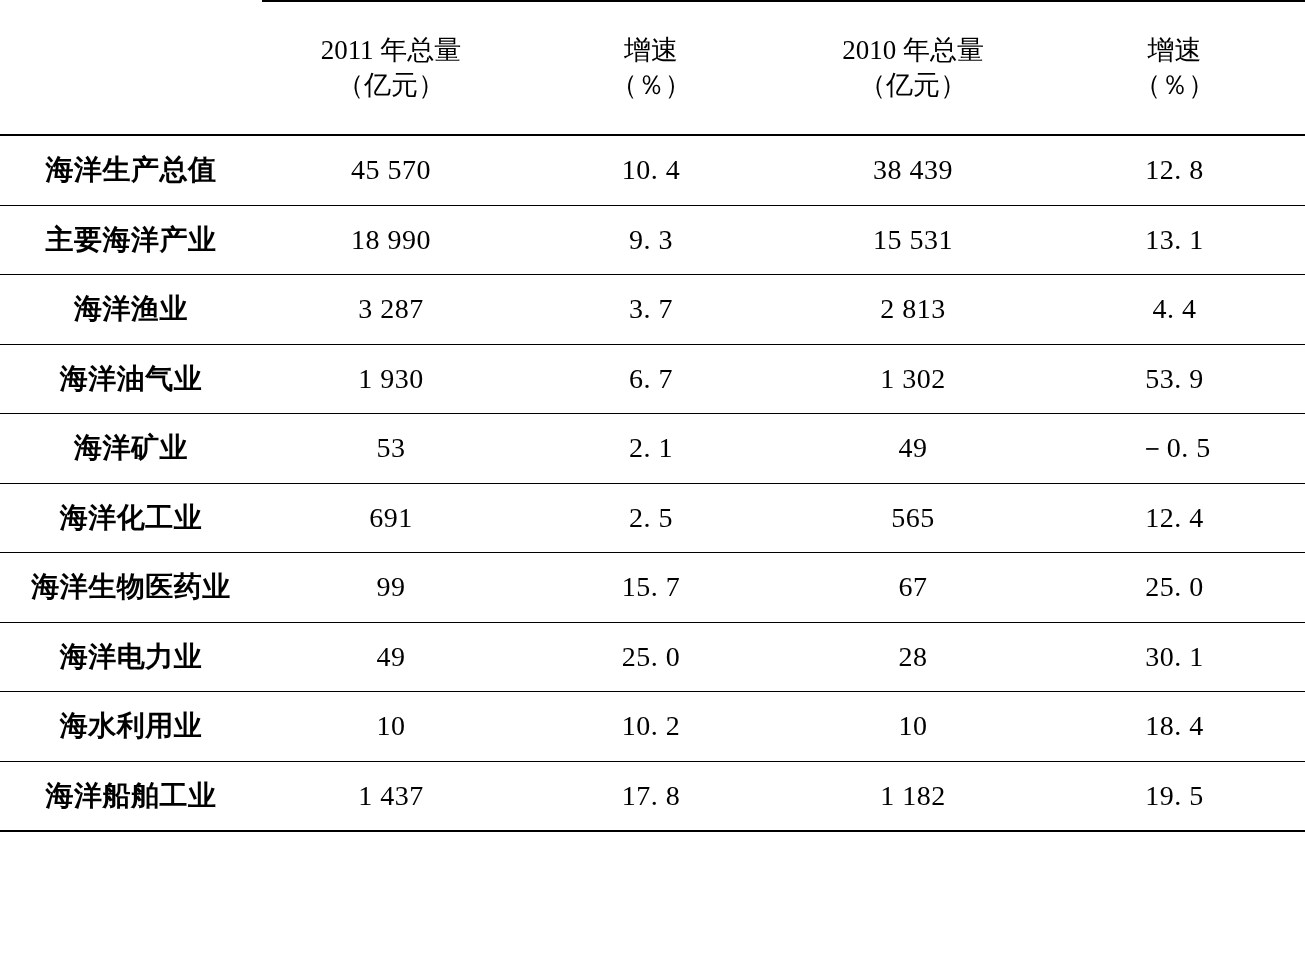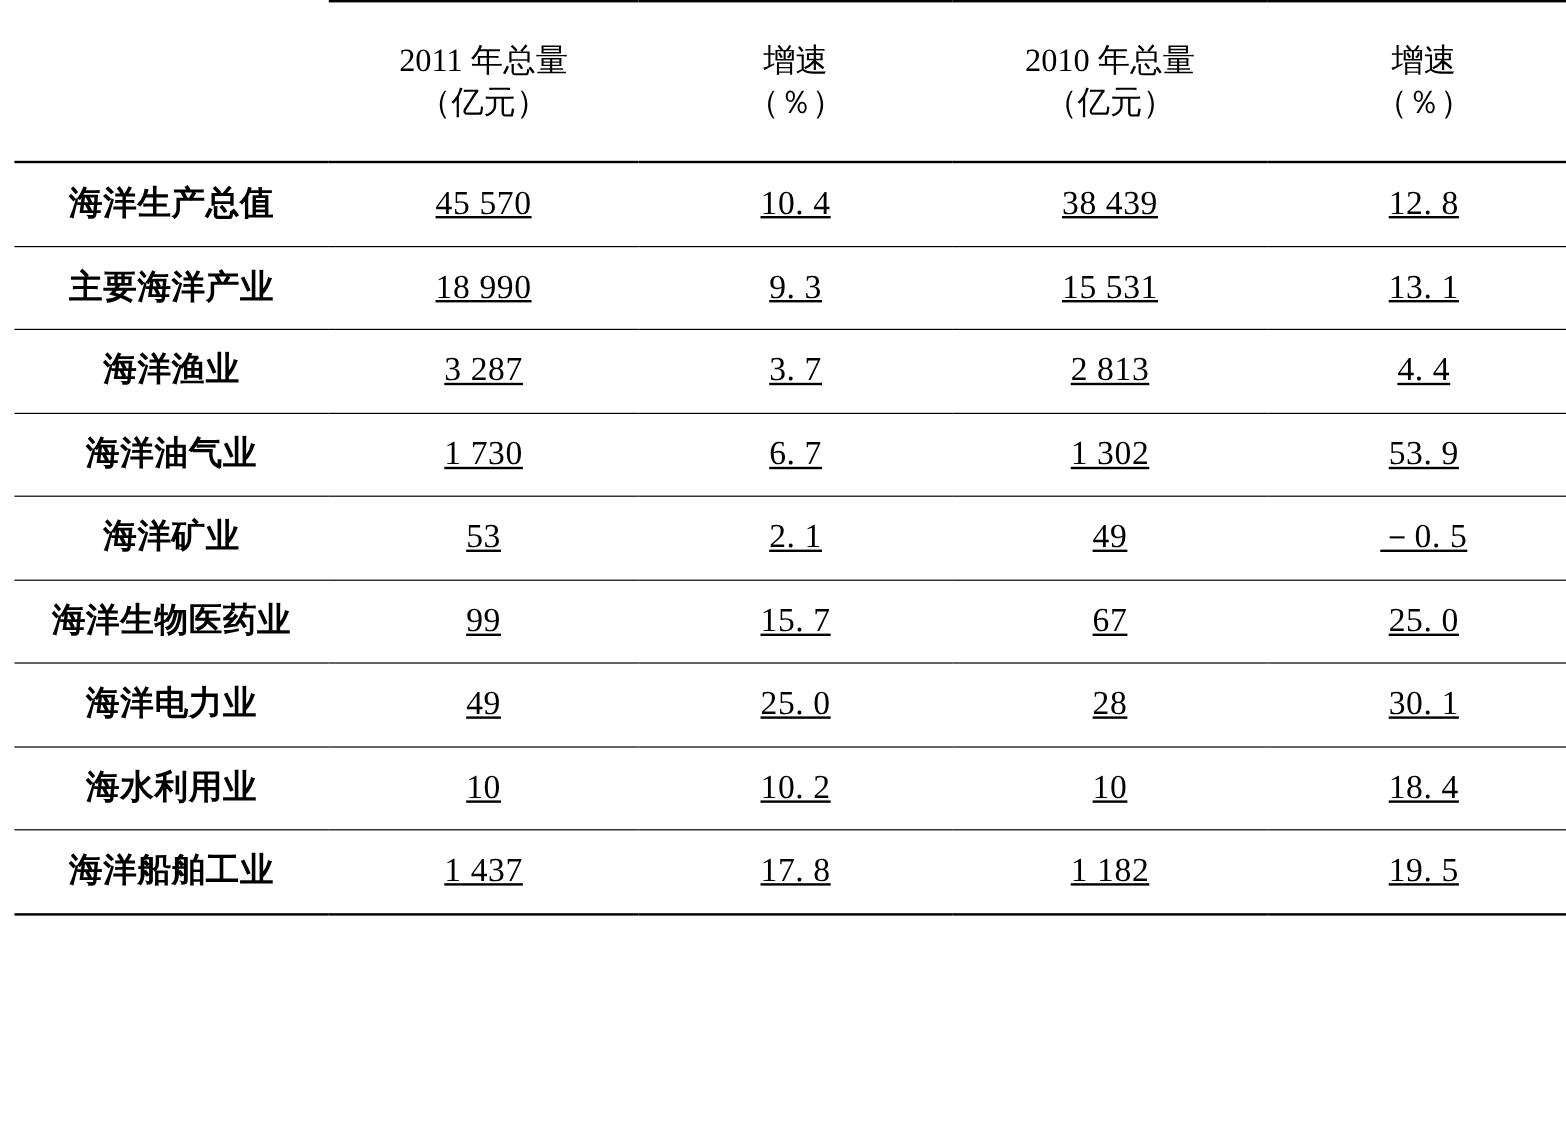--- a/index.html
+++ b/index.html
@@ -12,21 +12,20 @@
     height: 956px;
     font-family: "Liberation Serif", "DejaVu Serif", serif;
     color: #000000;
     overflow: hidden;
   }
   .sheet {
     width: 1171px;
     height: 956px;
     position: relative;
     box-sizing: border-box;
-    padding-left: 12px;
   }
   table.data-table {
     border-collapse: collapse;
     width: 1305px;
     table-layout: fixed;
   }
   table.data-table col.c0 { width: 262px; }
   table.data-table col.c1 { width: 258px; }
   table.data-table col.c2 { width: 262px; }
   table.data-table col.c3 { width: 262px; }
@@ -74,21 +73,20 @@
   td.label {
     font-size: 28px;
     letter-spacing: 0.5px;
     white-space: nowrap;
     font-weight: bold;
   }
   td.num {
     font-size: 28px;
     letter-spacing: 0.5px;
     white-space: nowrap;
-    text-decoration: underline;
   }
 </style>
 </head>
 <body>
 
 <div class="sheet">
   <table class="data-table">
     <colgroup>
       <col class="c0">
         <col class="c1">
@@ -133,31 +131,38 @@
       </tr>
       <tr class="body-row">
         <td class="label v">海洋渔业</td>
         <td class="num v">3 287</td>
         <td class="num v">3. 7</td>
         <td class="num v">2 813</td>
         <td class="num">4. 4</td>
       </tr>
       <tr class="body-row">
         <td class="label v">海洋油气业</td>
-        <td class="num v">1 730</td>
+        <td class="num v">1 930</td>
         <td class="num v">6. 7</td>
         <td class="num v">1 302</td>
         <td class="num">53. 9</td>
       </tr>
       <tr class="body-row">
         <td class="label v">海洋矿业</td>
         <td class="num v">53</td>
         <td class="num v">2. 1</td>
         <td class="num v">49</td>
         <td class="num">－0. 5</td>
+      </tr>
+      <tr class="body-row">
+        <td class="label v">海洋化工业</td>
+        <td class="num v">691</td>
+        <td class="num v">2. 5</td>
+        <td class="num v">565</td>
+        <td class="num">12. 4</td>
       </tr>
       <tr class="body-row">
         <td class="label v">海洋生物医药业</td>
         <td class="num v">99</td>
         <td class="num v">15. 7</td>
         <td class="num v">67</td>
         <td class="num">25. 0</td>
       </tr>
       <tr class="body-row">
         <td class="label v">海洋电力业</td>

